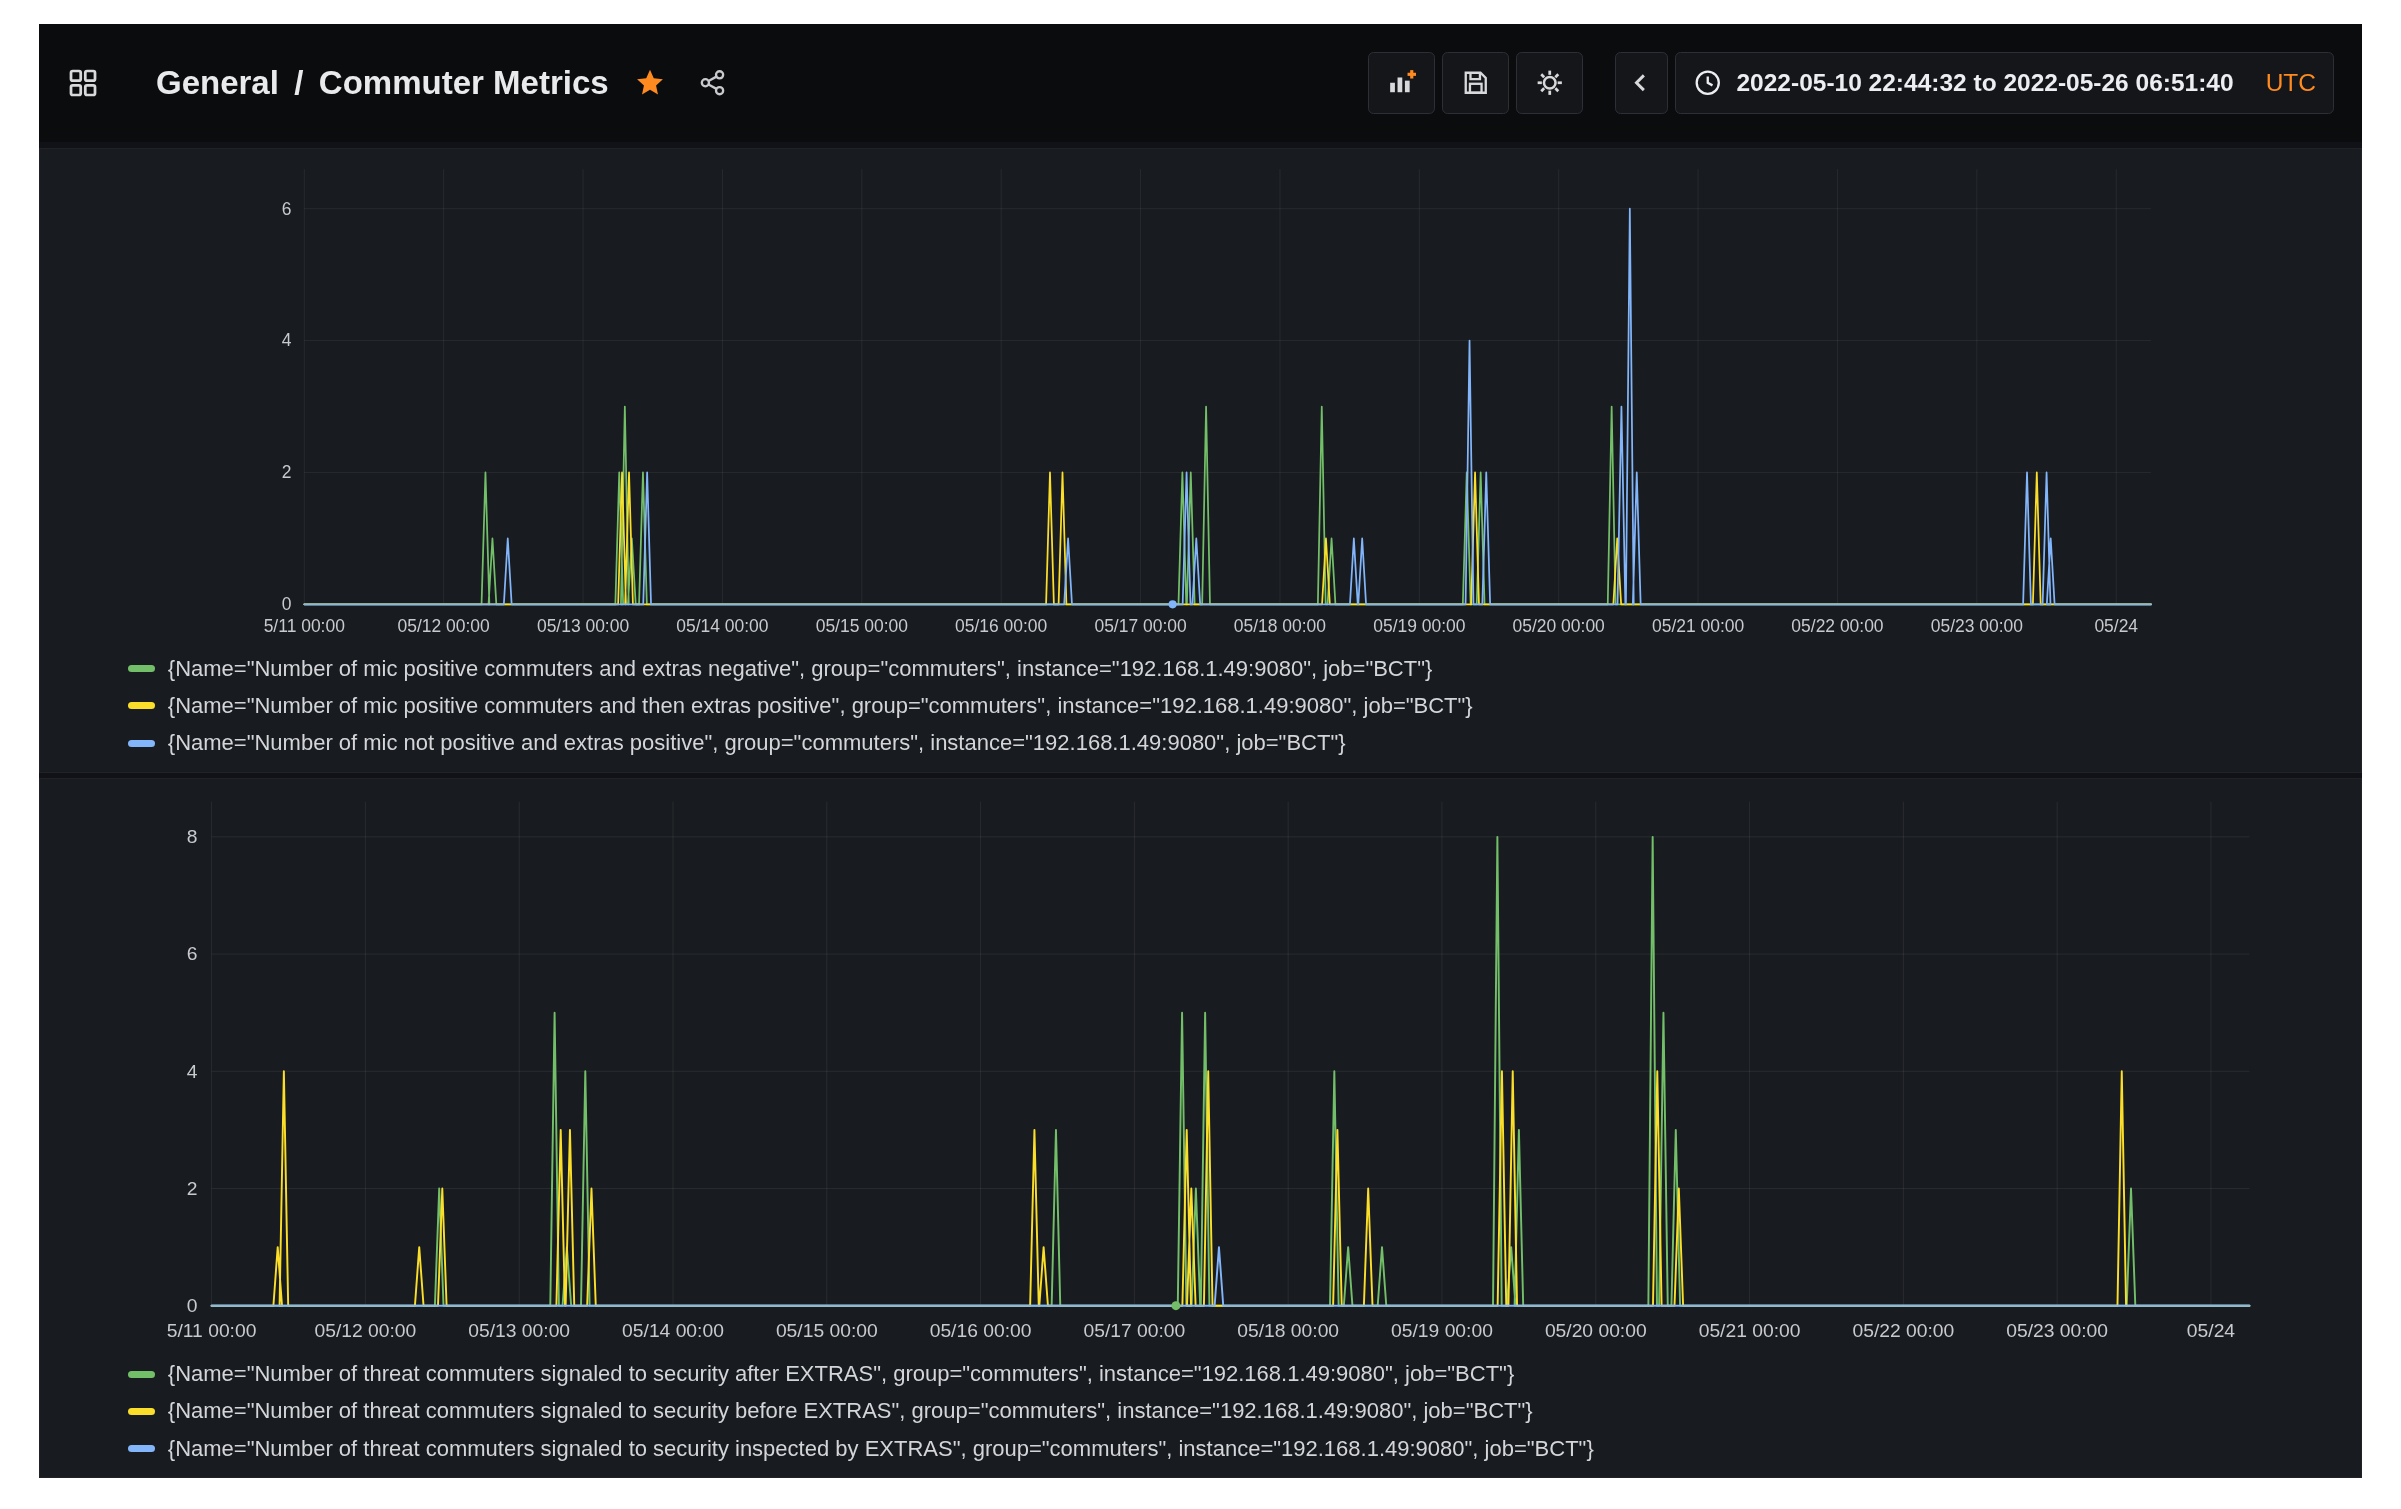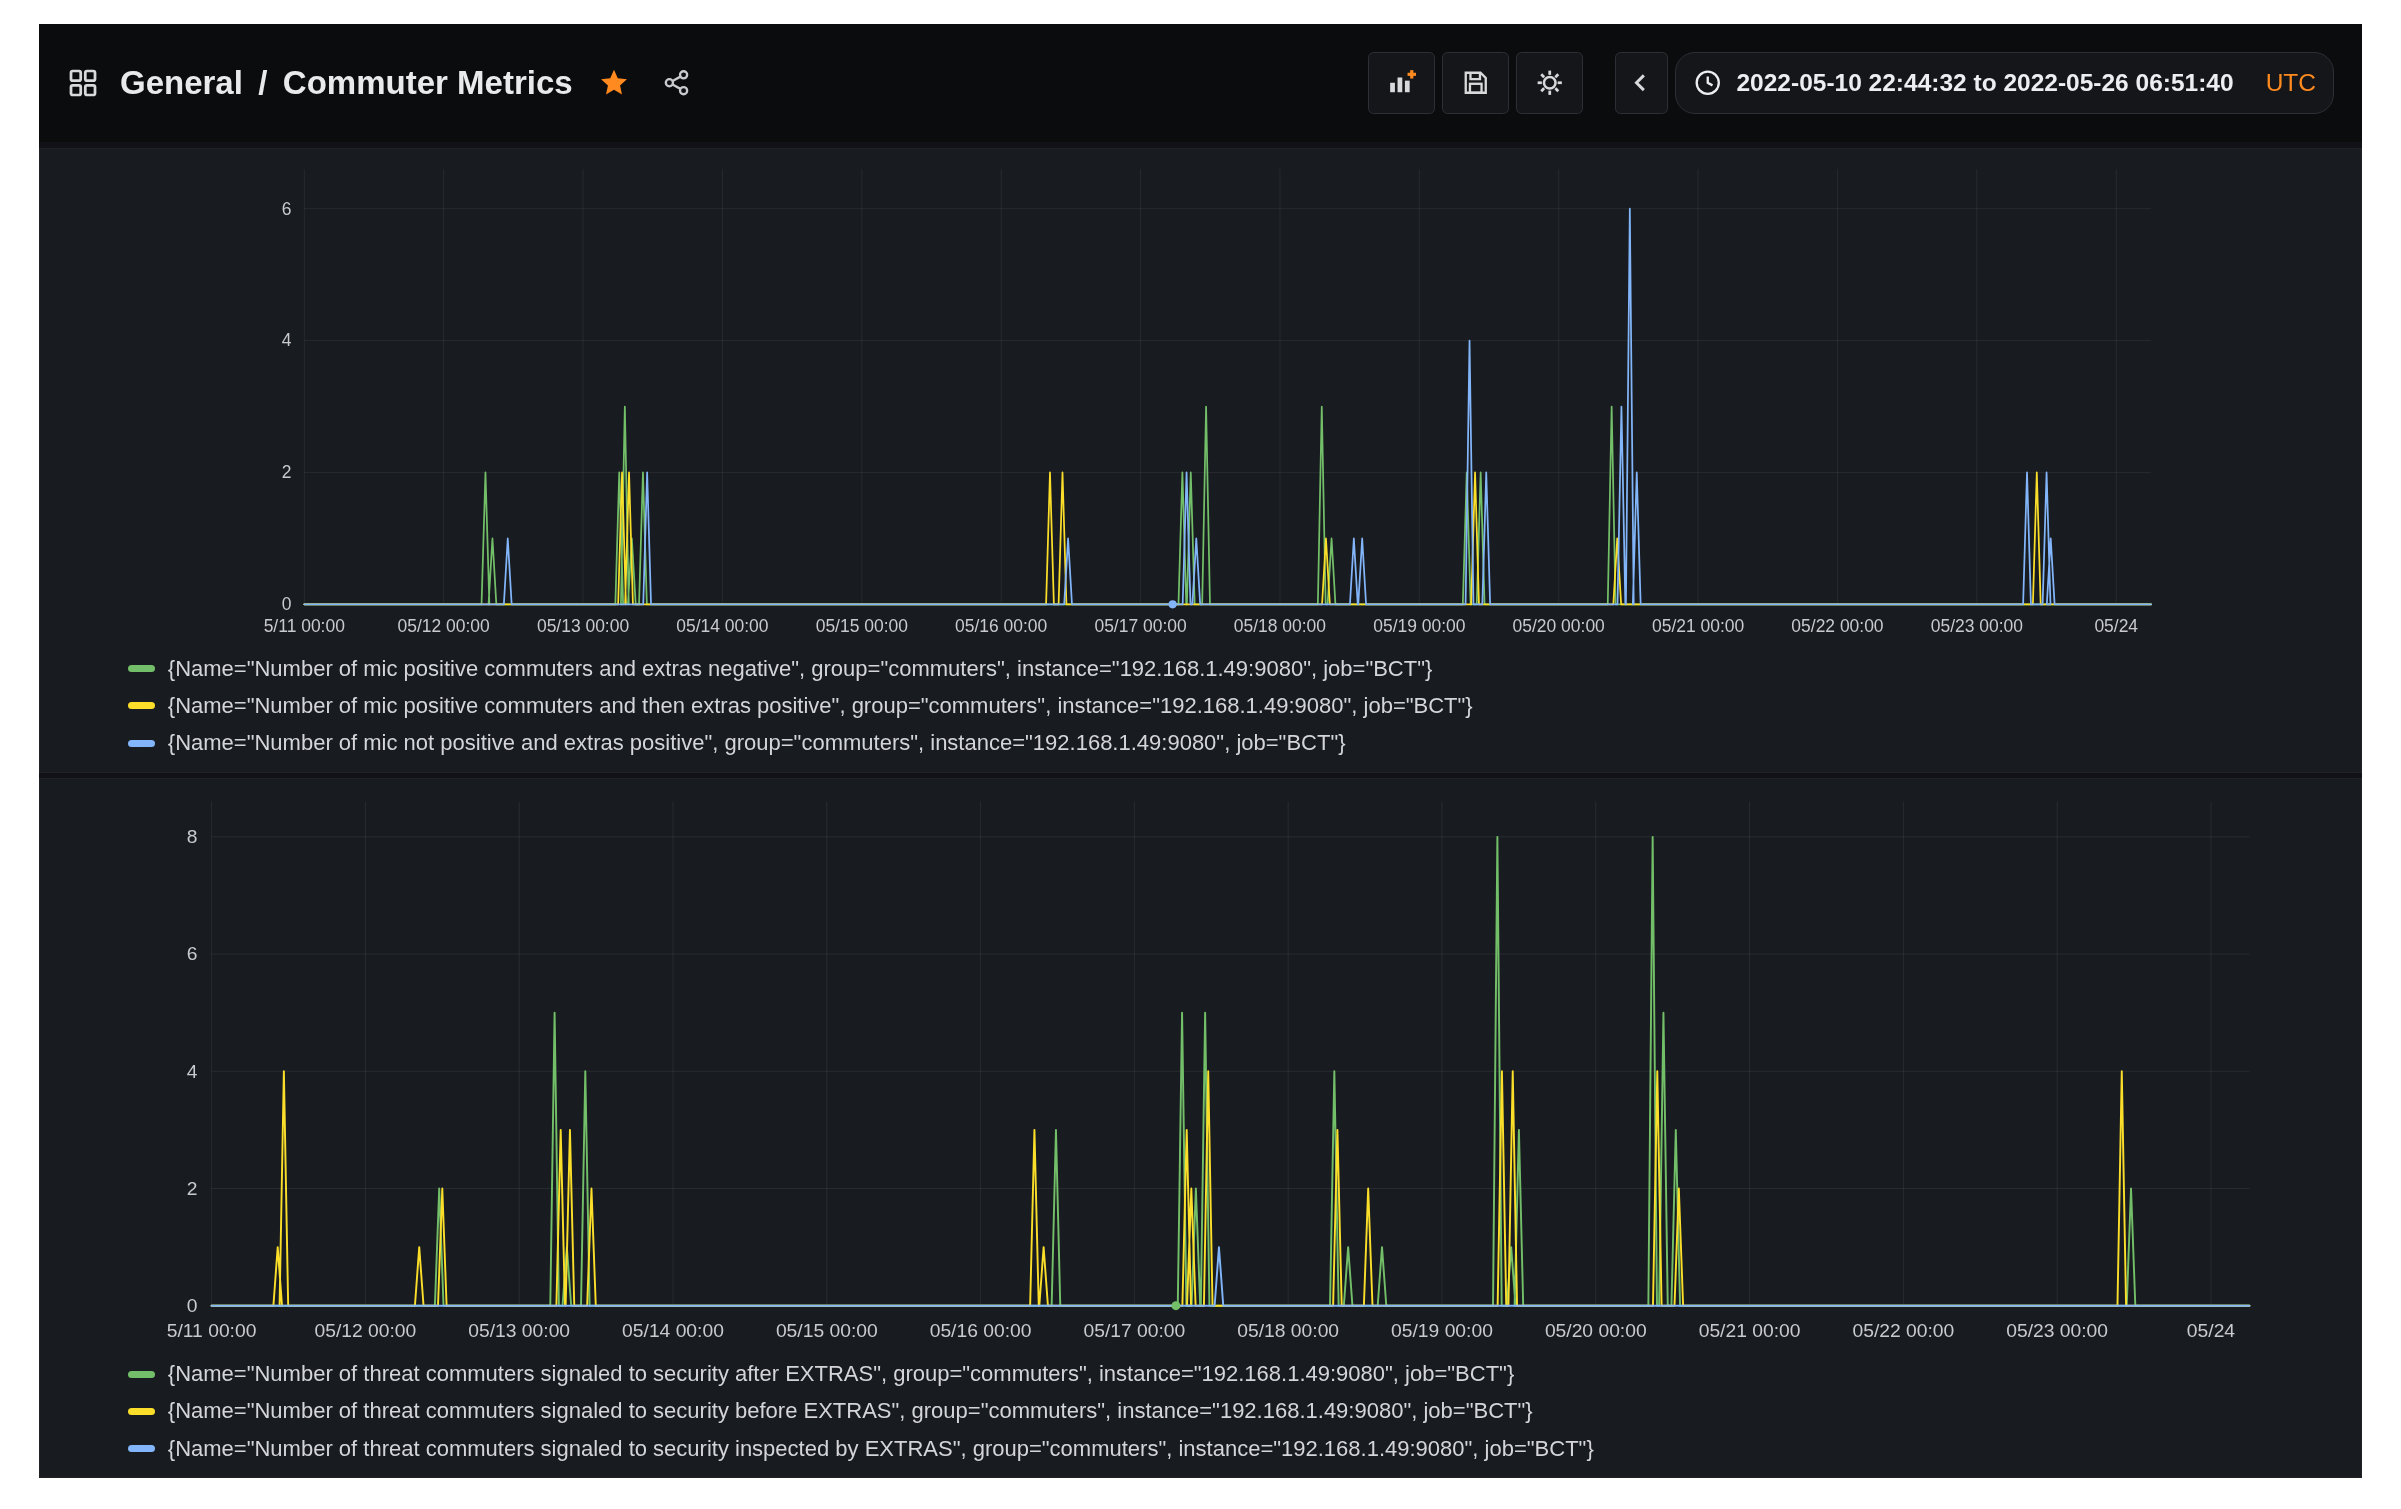--- a/index.html
+++ b/index.html
@@ -17,36 +17,36 @@
   
   .navbar {
     flex: 0 0 118px; height: 118px;
     background: var(--navbar-bg, #0b0c0e);
     display: flex; align-items: center;
     padding: 0 28px; gap: 21px;
     color: var(--text-primary, #e9eaec);
   }
   .nav-icon { width: 32px; height: 32px; color: #d8d9da; display: inline-flex; flex: 0 0 auto; }
   .nav-icon svg { width: 100%; height: 100%; }
-  .breadcrumb { display: flex; align-items: center; gap: 15.4px; font-size: 33px; font-weight: 700; white-space: nowrap; }
+  .breadcrumb { display: flex; align-items: center; gap: 15.4px; font-size: 33px; font-weight: 700; white-space: nowrap; margin-left: 36px; }
   .crumb { cursor: pointer; }
   .star-wrap { width: 32px; height: 32px; margin-left: 4.2px; }
   .share-wrap { width: 29.5px; height: 29.5px; margin-left: 11.2px; color: #c9cace; }
   .nav-right { margin-left: auto; display: flex; align-items: center; gap: 7px; }
   .toolbar-btn {
     height: 62px; min-width: 67px;
     display: inline-flex; align-items: center; justify-content: center; gap: 14px;
     background: #141619; border: 1.4px solid #2c2f36; border-radius: 5.6px;
     color: #d8d9da; cursor: pointer; padding: 0 17px;
     font-family: inherit;
   }
   .toolbar-btn svg { width: 29.5px; height: 29.5px; }
   .toolbar-btn.narrow { min-width: 53px; padding: 0 9.8px; }
   .btn-gap { width: 18px; }
-  .time-btn { font-size: 24.5px; font-weight: 700; color: #eceef1; white-space: nowrap; border-radius: 20px; }
+  .time-btn { font-size: 24.5px; font-weight: 700; color: #eceef1; white-space: nowrap; }
   .time-zone { color: var(--accent-orange, #ff8a1f); margin-left: 18px; font-weight: 400; }
   
   .panel {
     background: var(--panel-bg, #181b1f);
     border: 0.7px solid #202226;
     margin-top: 5.6px;
     display: flex; flex-direction: column;
     padding: 5.6px 4.2px 11.2px 4.2px;
     overflow: hidden;
   }

